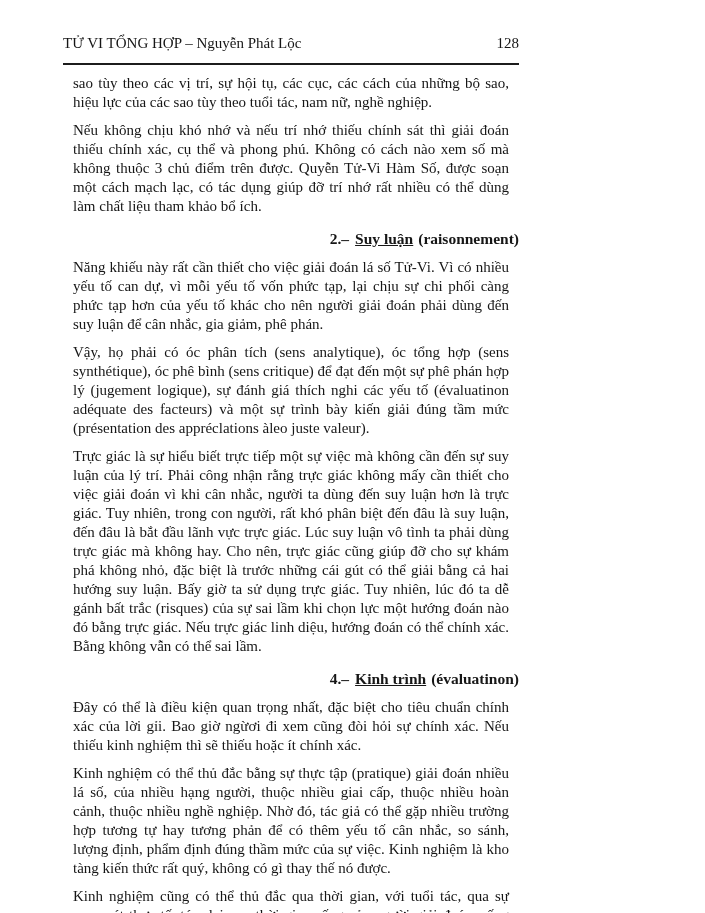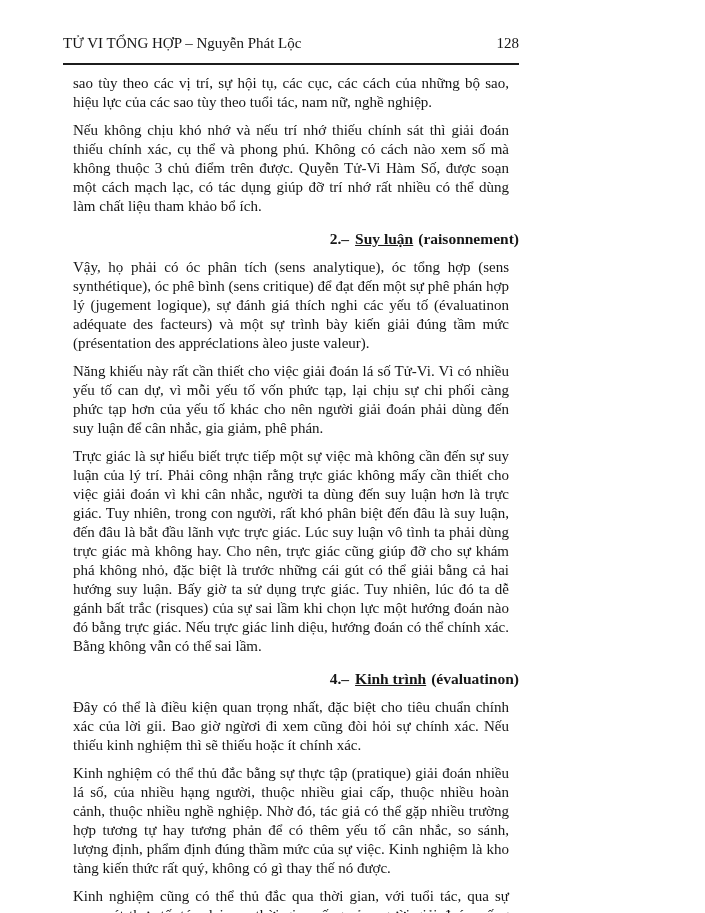--- a/index.html
+++ b/index.html
@@ -66,22 +66,22 @@
   </div>
   <hr class="header-rule">
 
   <div class="content">
 
     <p class="body-para">sao tùy theo các vị trí, sự hội tụ, các cục, các cách của những bộ sao, hiệu lực của các sao tùy theo tuổi tác, nam nữ, nghề nghiệp.</p>
     <p class="body-para">Nếu không chịu khó nhớ và nếu trí nhớ thiếu chính sát thì giải đoán thiếu chính xác, cụ thể và phong phú. Không có cách nào xem số mà không thuộc 3 chủ điểm trên được. Quyễn Tử-Vi Hàm Số, được soạn một cách mạch lạc, có tác dụng giúp đỡ trí nhớ rất nhiều có thể dùng làm chất liệu tham khảo bổ ích.</p>
 
     <p class="section-heading"><span class="h-num">2.</span><span class="h-dash">–</span><span class="h-title">Suy luận</span><span>(raisonnement)</span></p>
 
+    <p class="body-para">Năng khiếu này rất cần thiết cho việc giải đoán lá số Tử-Vi. Vì có nhiều yếu tố can dự, vì mỗi yếu tố vốn phức tạp, lại chịu sự chi phối càng phức tạp hơn của yếu tố khác cho nên người giải đoán phải dùng đến suy luận để cân nhắc, gia giảm, phê phán.</p>
     <p class="body-para">Vậy, họ phải có óc phân tích (sens analytique), óc tổng hợp (sens synthétique), óc phê bình (sens critique) để đạt đến một sự phê phán hợp lý (jugement logique), sự đánh giá thích nghi các yếu tố (évaluatinon adéquate des facteurs) và một sự trình bày kiến giải đúng tầm mức (présentation des appréclations àleo juste valeur).</p>
-    <p class="body-para">Năng khiếu này rất cần thiết cho việc giải đoán lá số Tử-Vi. Vì có nhiều yếu tố can dự, vì mỗi yếu tố vốn phức tạp, lại chịu sự chi phối càng phức tạp hơn của yếu tố khác cho nên người giải đoán phải dùng đến suy luận để cân nhắc, gia giảm, phê phán.</p>
 
 
     <p class="body-para">Trực giác là sự hiểu biết trực tiếp một  sự việc mà không cần đến sự suy luận của lý trí. Phải công nhận rằng trực giác không mấy cần thiết cho việc giải đoán vì khi cân nhắc, người ta dùng đến suy luận hơn là trực giác. Tuy nhiên, trong con người, rất  khó phân biệt đến đâu là suy luận, đến đâu là bắt đầu lãnh vực trực giác. Lúc suy luận vô tình ta phải dùng trực giác mà không hay. Cho nên, trực giác cũng giúp đỡ cho sự khám phá không nhỏ, đặc biệt là trước những cái gút có thể giải bằng cả hai hướng suy luận. Bấy giờ ta sử dụng trực giác. Tuy nhiên, lúc đó ta dễ gánh bất trắc (risques) của sự sai lầm khi chọn lực một hướng đoán nào đó bằng trực giác. Nếu trực giác linh diệu, hướng đoán có thể chính xác. Bằng không vẫn có thể sai lầm.</p>
 
     <p class="section-heading"><span class="h-num">4.</span><span class="h-dash">–</span><span class="h-title">Kinh trình</span><span>(évaluatinon)</span></p>
 
     <p class="body-para">Đây có thể là điều kiện quan trọng nhất, đặc biệt cho tiêu chuẩn chính xác của lời gỉi. Bao giờ ngừơi đi xem cũng đòi hỏi sự chính xác. Nếu thiếu kinh nghiệm thì sẽ thiếu hoặc ít chính xác.</p>
     <p class="body-para">Kinh nghiệm có thể thủ đắc bằng sự thực tập (pratique) giải đoán nhiều lá số, của nhiều hạng người, thuộc nhiều giai cấp, thuộc nhiều hoàn cảnh, thuộc nhiều nghề nghiệp. Nhờ đó, tác giả có thể gặp nhiều trường hợp tương tự hay tương phản để có thêm yếu tố cân nhắc, so sánh, lượng định, phẩm định đúng thầm mức của sự việc. Kinh nghiệm là kho tàng kiến thức rất quý, không có gì thay thế nó được.</p>
     <p class="body-para">Kinh nghiệm cũng có thể thủ đắc qua thời gian, với tuổi tác, qua sự quan sát thực tế, tóm lại qua thời gian sống của người giải đoán, sống bằng kinh nghiệm bản thân và sống bằng trường hợp  của các thân chủ.</p>
 

